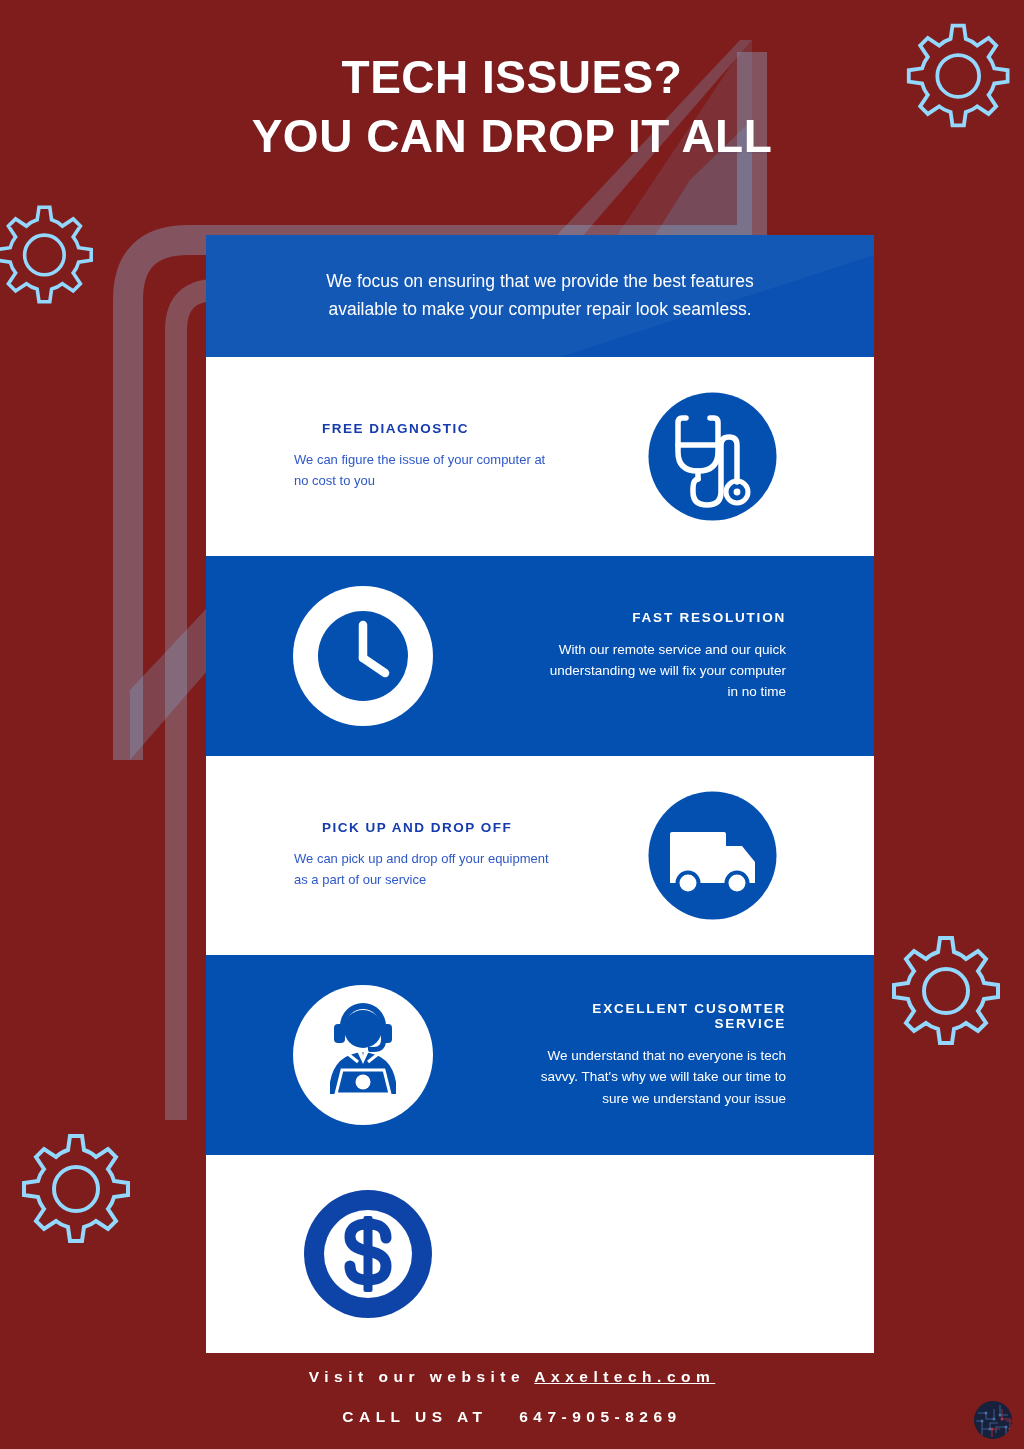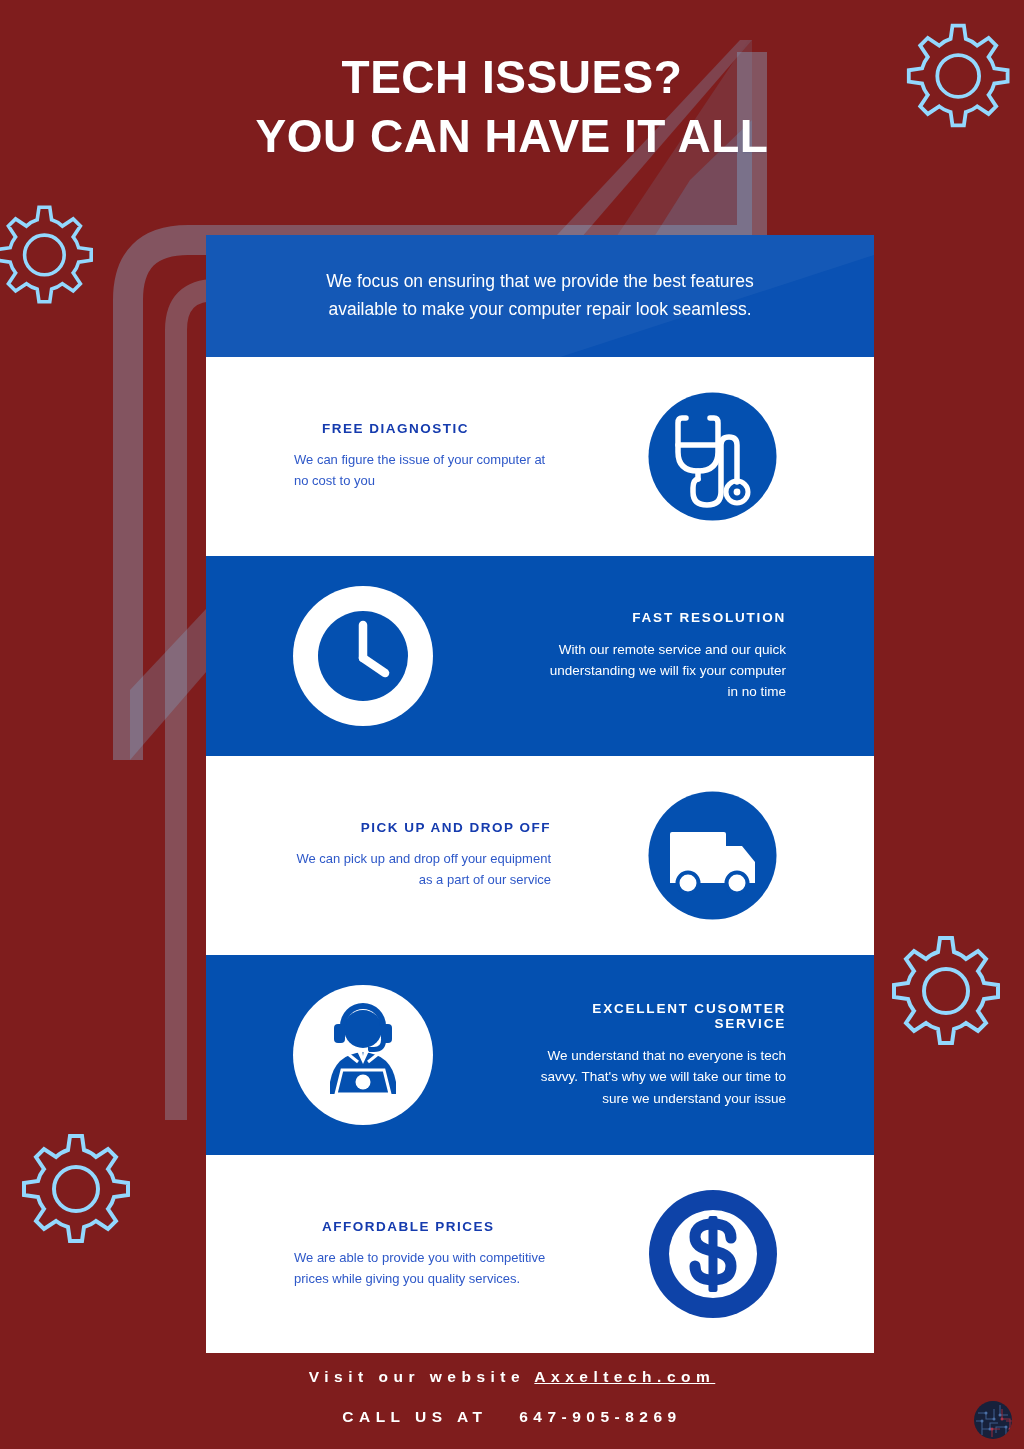--- a/index.html
+++ b/index.html
@@ -89,21 +89,21 @@
   .row {
     display: flex;
     align-items: center;
     position: relative;
   }
   .row.light { background: #FFFFFF; }
   .row.dark  { background: #0450B0; gap: 17px; }
 
   .row.r1 { height: 199px; }
   .row.r2 { height: 200px; }
-  .row.r3 { height: 199px; text-align: right; }
+  .row.r3 { height: 199px; }
   .row.r4 { height: 200px; }
   .row.r5 { height: 198px; }
 
   .txtcol {
     width: 345px;
     padding: 0 0 0 88px;
   }
   .txtcol.right {
     width: 345px;
     padding: 0 88px 0 0;
@@ -212,21 +212,21 @@
         <use href="#gear-shape"></use>
       </g>
       <g transform="translate(20,1128) scale(1.0)">
         <use href="#gear-shape"></use>
       </g>
     </svg>
   </div>
 
   <h1 class="headline">
     <span>TECH ISSUES?</span>
-    <span class="l2">YOU CAN HAVE IT ALL</span>
+    <span class="l2">YOU CAN DROP IT ALL</span>
   </h1>
 
   <div class="card">
 
     <div class="intro">
       <p class="intro-text">We focus on ensuring that we provide the best features available to make your computer repair look seamless.</p>
     </div>
 
     <div class="row light r1">
       <div class="txtcol">
@@ -319,24 +319,20 @@
           <g fill="none" stroke="#FFFFFF" stroke-width="3">
             <path d="M52 88 L94 88 L100 112 L46 112 Z"></path>
             <path d="M58 72 L68 80"></path>
             <path d="M88 72 L78 80"></path>
           </g>
         </svg>
       </div>
     </div>
 
     <div class="row light r5">
-      <div class="txtcol">
-        <div class="row-title">AFFORDABLE  PRICES</div>
-        <div class="row-body">We are able to provide you with competitive prices while giving you quality services.</div>
-      </div>
       <div class="iconcol">
         <svg width="136" height="136" viewBox="0 0 136 136">
           <circle cx="68" cy="68" r="64" fill="#0E43A8"></circle>
           <circle cx="68" cy="68" r="44" fill="#FFFFFF"></circle>
           <g fill="#0E43A8">
             <rect x="63.5" y="30" width="9" height="76" rx="2"></rect>
             <path d="M86 52 Q86 38 68 38 Q50 38 50 51 Q50 62 68 65 Q86 68 86 80 Q86 94 68 94 Q50 94 50 80" fill="none" stroke="#0E43A8" stroke-width="11" stroke-linecap="round"></path>
           </g>
         </svg>
       </div>

